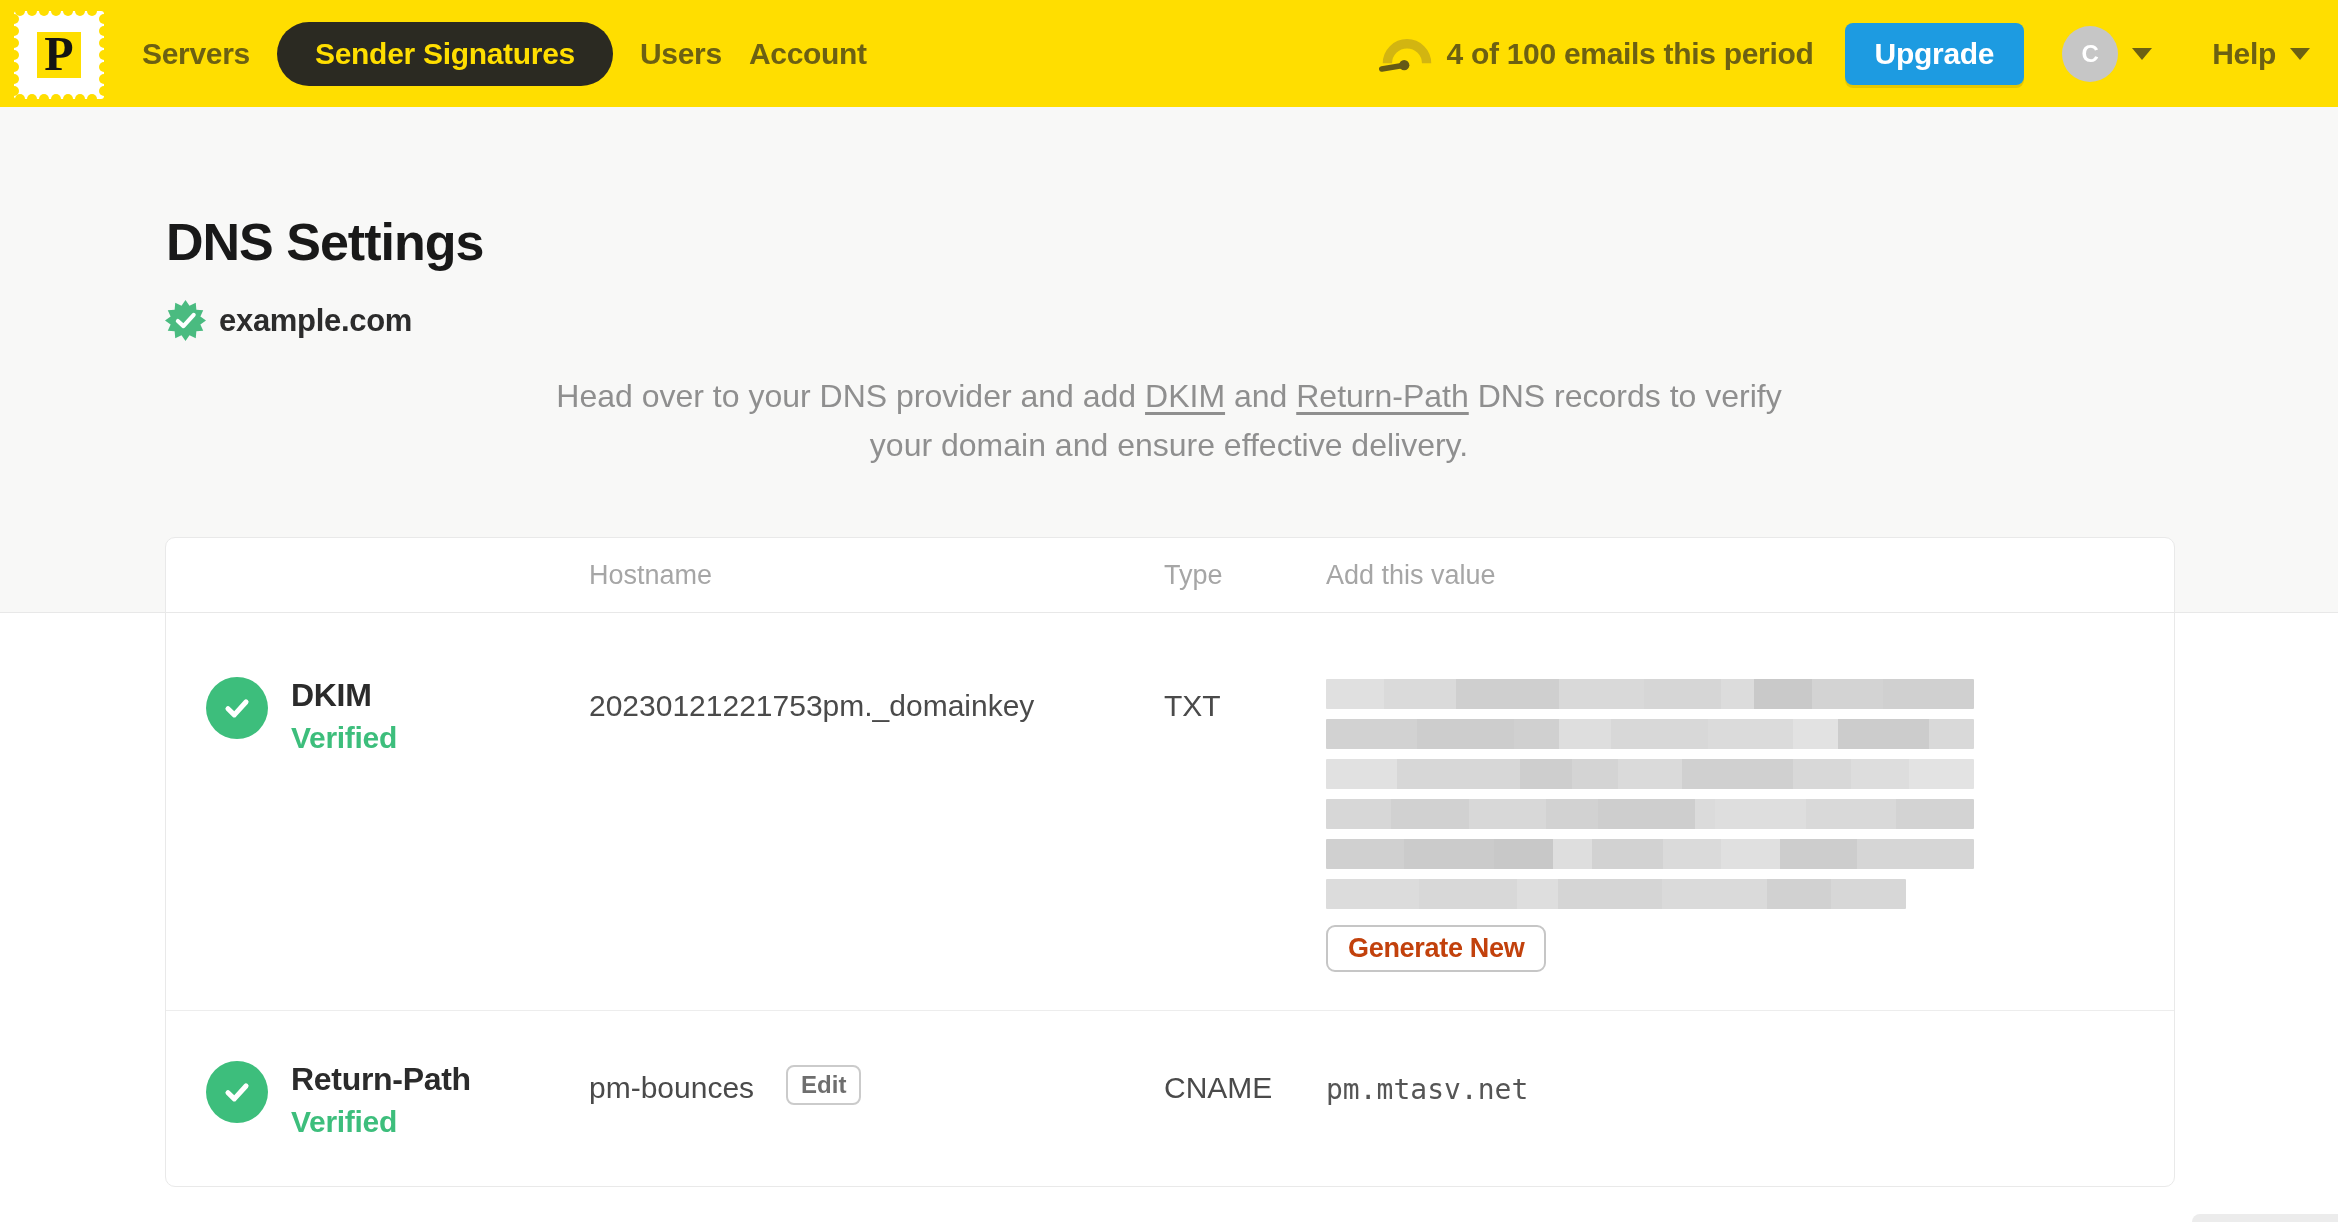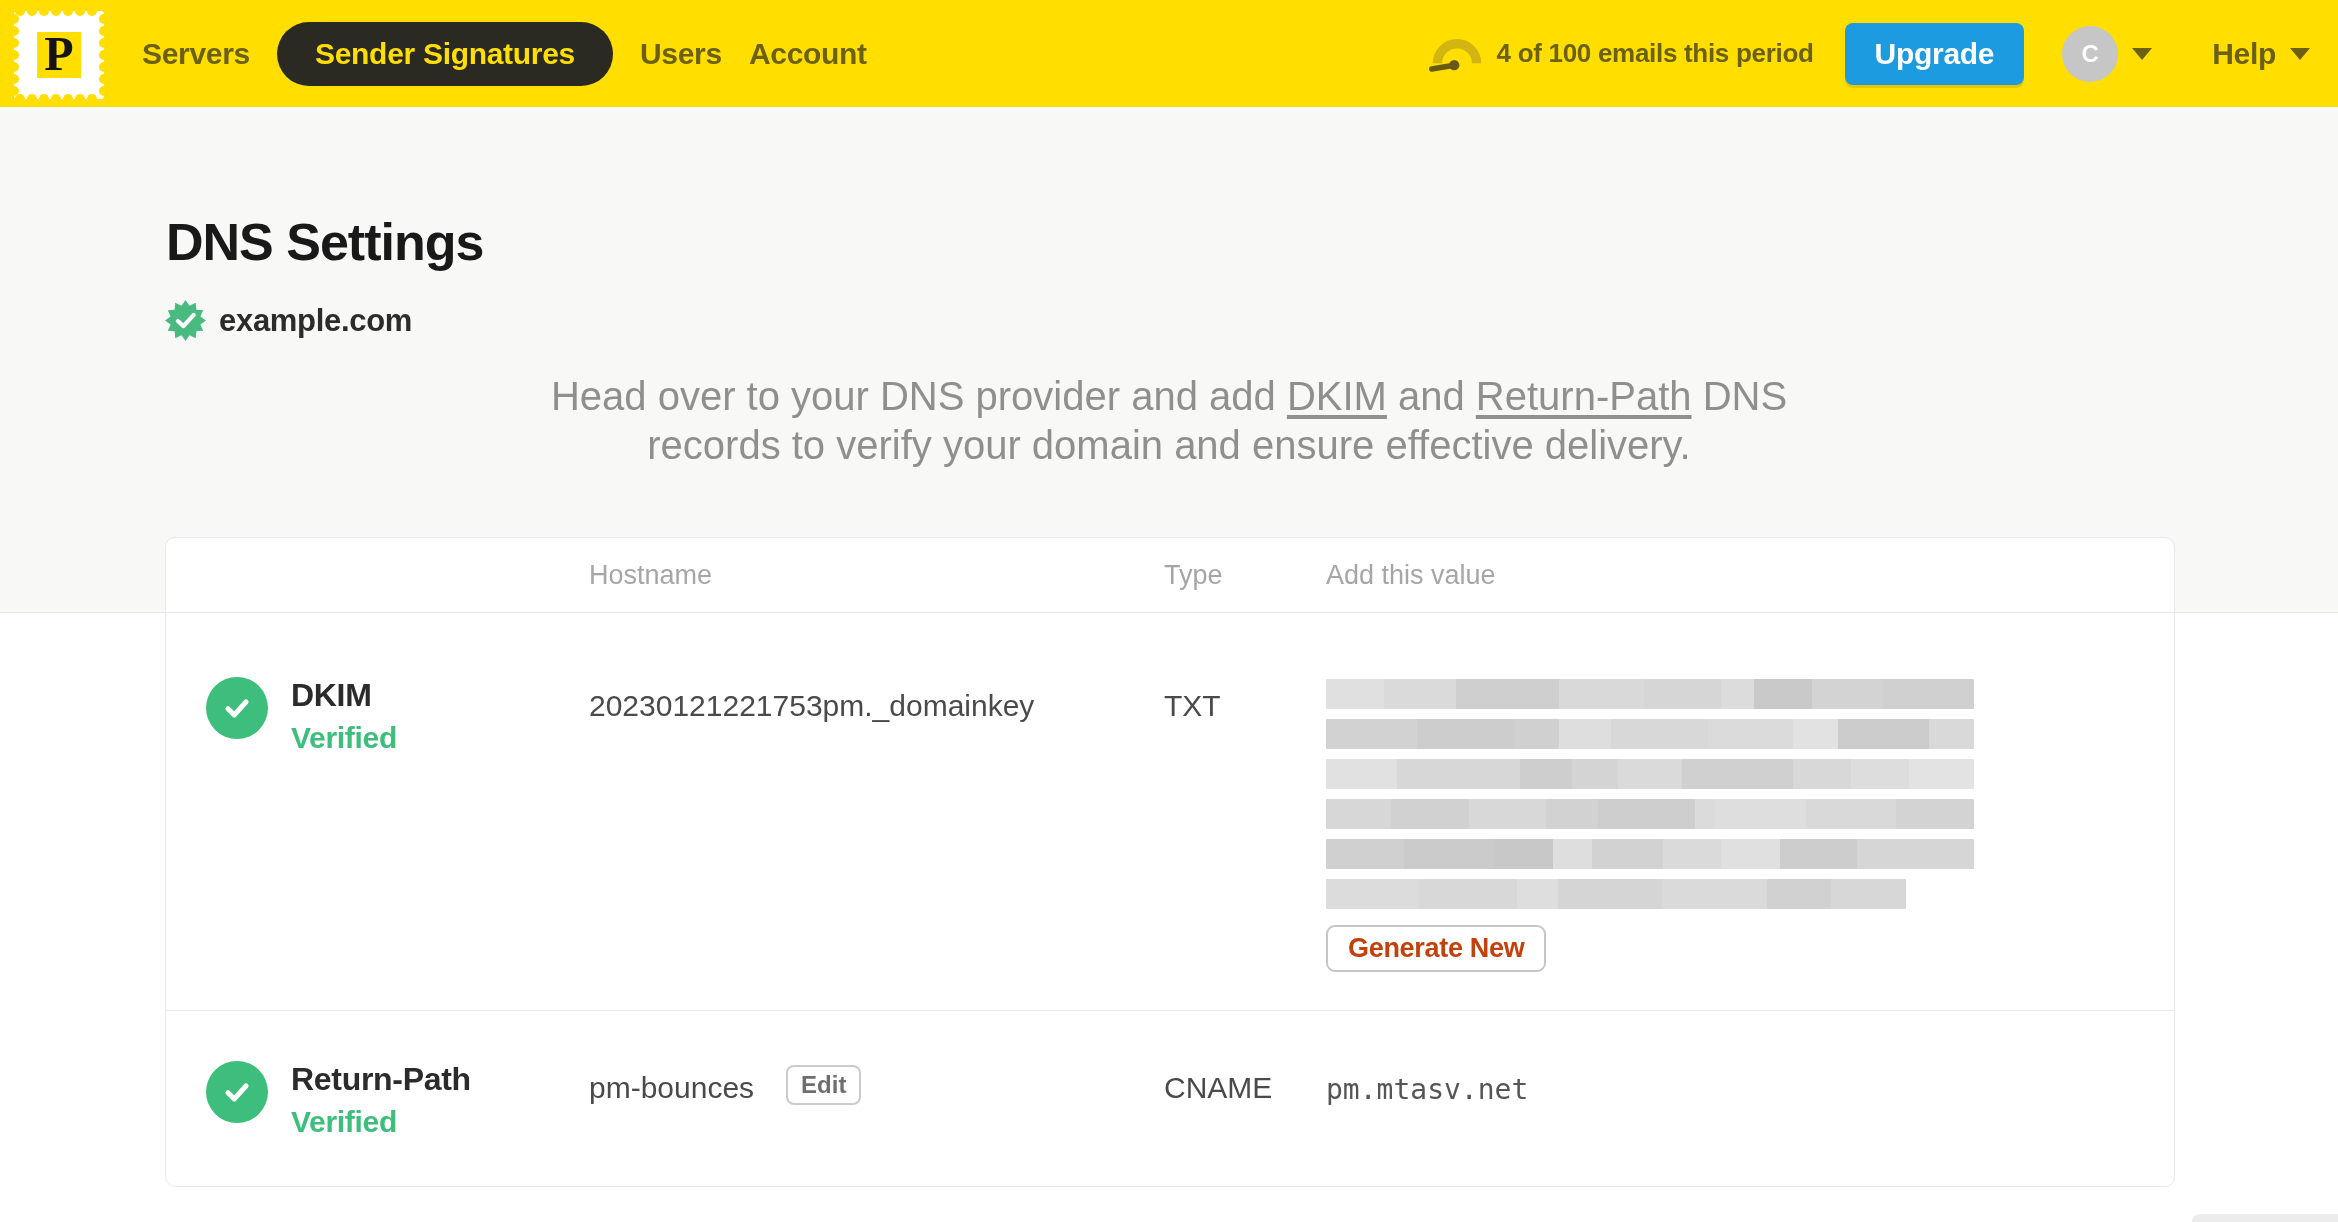--- a/index.html
+++ b/index.html
@@ -16,21 +16,21 @@
   .nav-links { display:flex; align-items:center; margin-left:36px; gap:27px; }
   .nav-link {
     font-size:30px; font-weight:bold; color:#6c6013; cursor:pointer; white-space:nowrap;
     letter-spacing:-0.3px;
   }
   .nav-link.active {
     background:#2b2a22; color:#ffde00; border-radius:40px; padding:15px 38px;
   }
   .nav-right { margin-left:auto; display:flex; align-items:center; }
   .gauge { width:56px; height:42px; margin-right:12px; }
-  .usage-text { font-size:26px; font-weight:bold; color:#6c6013; letter-spacing:-0.3px; white-space:nowrap; }
+  .usage-text { font-size:30px; font-weight:bold; color:#6c6013; letter-spacing:-0.3px; white-space:nowrap; }
   .upgrade-btn {
     margin-left:31px; background:#1d9be1; color:#ffffff; font-weight:bold; font-size:30px;
     border:none; border-radius:8px; padding:14px 30px; cursor:pointer;
     box-shadow:0 3px 0 rgba(0,0,0,0.10); font-family:inherit; letter-spacing:-0.3px;text-align:center;
   }
   .avatar-group { display:flex; align-items:center; margin-left:38px; cursor:pointer; }
   .avatar {
     width:56px; height:56px; border-radius:50%; background:#c6c6c6; color:#ffffff;
     display:flex; align-items:center; justify-content:center; font-size:24px; font-weight:bold;
   }
@@ -51,21 +51,21 @@
   .content { position:absolute; top:0; left:0; width:100%; z-index:2; }
   .page-title {
     position:absolute; top:212px; left:166px; font-size:52px; font-weight:800;
     color:#191919; letter-spacing:-1px;
   }
   .domain-row { position:absolute; top:300px; left:165px; display:flex; align-items:center; gap:13px; }
   .seal-icon { width:41px; height:41px; }
   .domain-name { font-size:31px; font-weight:bold; color:#2c2c2c; letter-spacing:-0.3px; }
   .intro {
     position:absolute; top:372px; left:50%; transform:translateX(-50%);
-    width:1260px; text-align:center; font-size:40px; line-height:49px; color:#8f8f8f;
+    width:1260px; text-align:center; font-size:32px; line-height:49px; color:#8f8f8f;
   }
   .intro a { color:#8f8f8f; text-decoration:underline; text-underline-offset:5px; cursor:pointer; }
 
   
   .card {
     position:absolute; top:537px; left:165px; width:2010px; height:650px;
     background:#ffffff; border:1px solid #e9e9e9; border-radius:10px; z-index:2;
   }
   .tgrid { display:grid; grid-template-columns:423px 575px 162px 1fr; }
   .thead { height:75px; align-items:center; border-bottom:1px solid #e8e8e8; }

